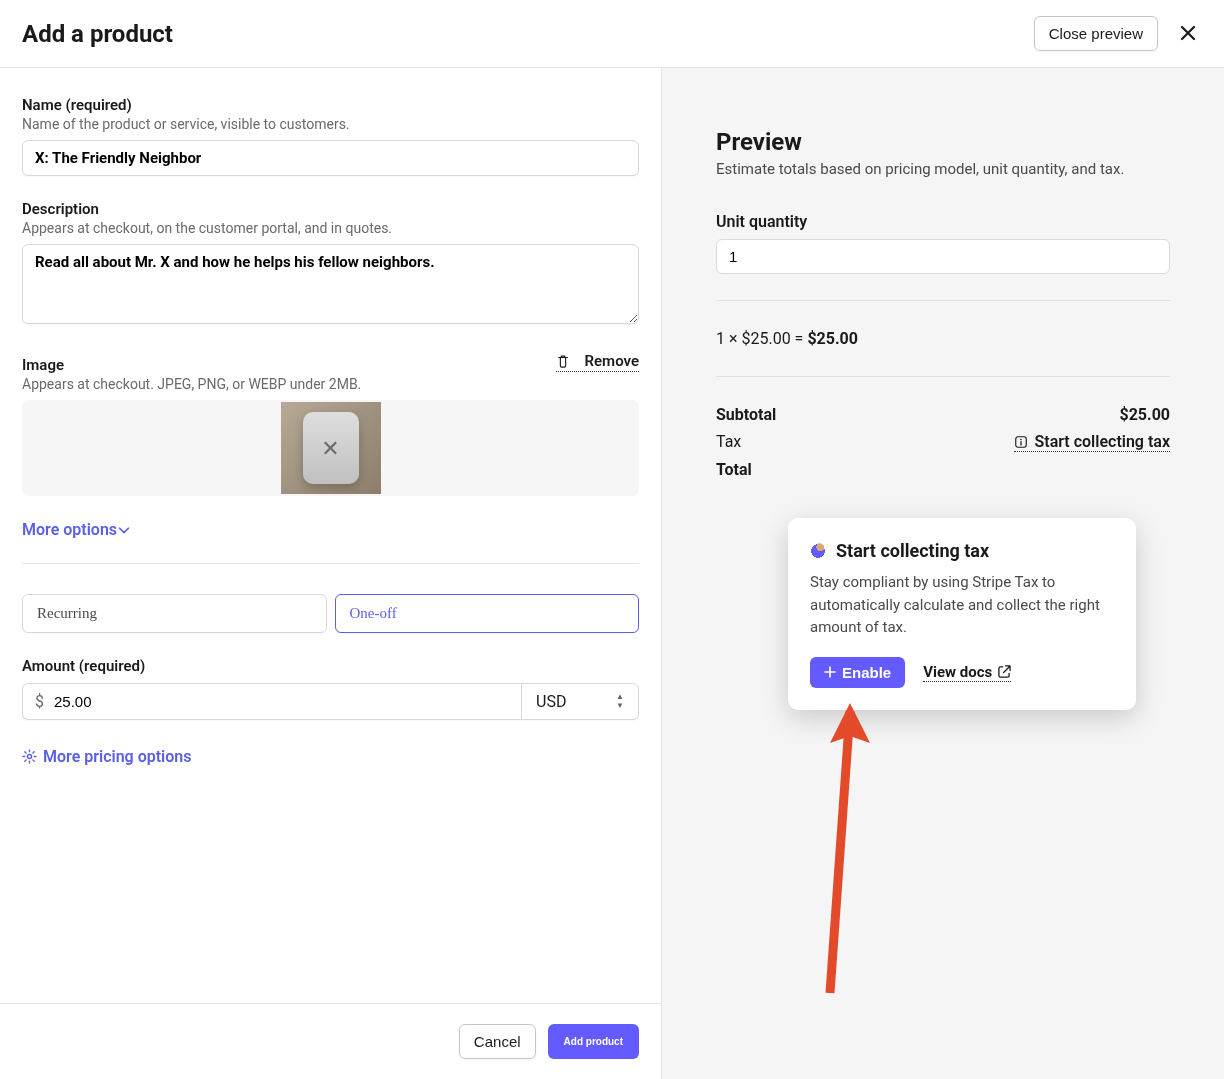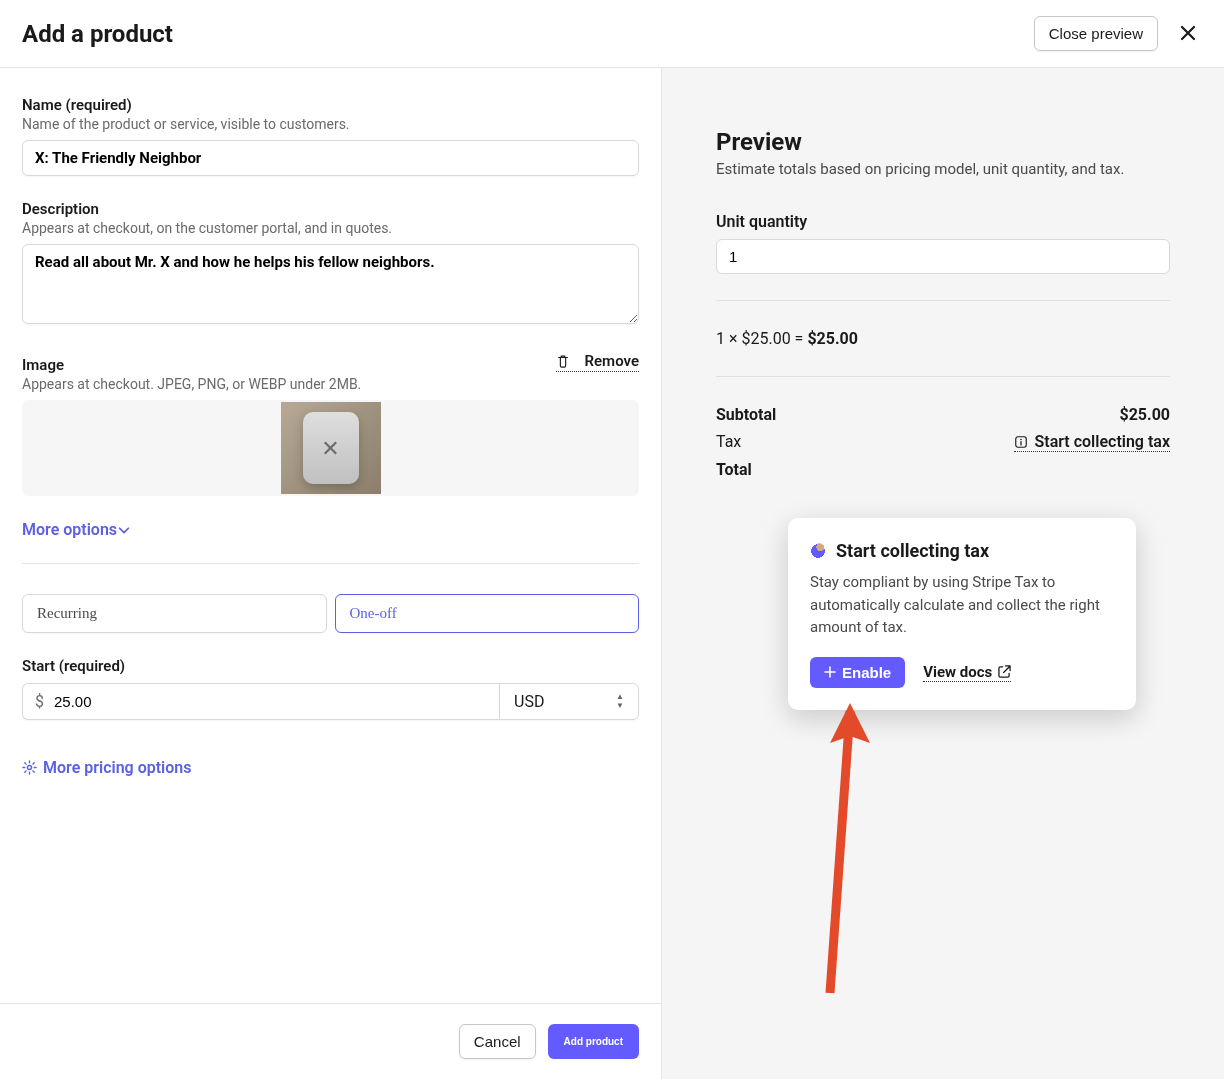--- a/index.html
+++ b/index.html
@@ -189,34 +189,34 @@
       flex: 1;
       background: transparent;
     }
     .currency-select {
       border: 1px solid #d9d9d9;
       border-radius: 0 6px 6px 0;
       padding: 8px 14px;
       display: flex;
       align-items: center;
       justify-content: space-between;
-      width: 140px;
+      width: 118px;
       background: #fff;
       box-shadow: 0 1px 2px rgba(0,0,0,0.04);
       cursor: pointer;
     }
     .pricing-options-link {
       color: #5a5fe5;
       font-size: 16px;
       font-weight: 600;
       display: flex;
       align-items: center;
       gap: 6px;
       cursor: pointer;
-      margin-top: 38px;
+      margin-top: 27px;
     }
     .footer {
       border-top: 1px solid #e5e5e5;
       padding: 20px 22px;
       display: flex;
       justify-content: flex-end;
       gap: 12px;
     }
     .btn-primary {
       background: #635bff;
@@ -410,21 +410,21 @@
       </div>
 
       <div class="divider"></div>
 
       <div class="segmented">
         <button class="seg-btn">Recurring</button>
         <button class="seg-btn active">One-off</button>
       </div>
 
       <div class="form-group" style="margin-bottom: 0;">
-        <div class="label" style="margin-bottom: 8px;">Start (required)</div>
+        <div class="label" style="margin-bottom: 8px;">Amount (required)</div>
         <div class="amount-row">
           <div class="amount-prefix">
             <span style="color:#6a6a6a;">$</span>
             <input value="25.00" style="">
           </div>
           <div class="currency-select">
             <span>USD</span>
             <span class="chevron-updown">
               <span>▲</span>
                 <span>▼</span>

